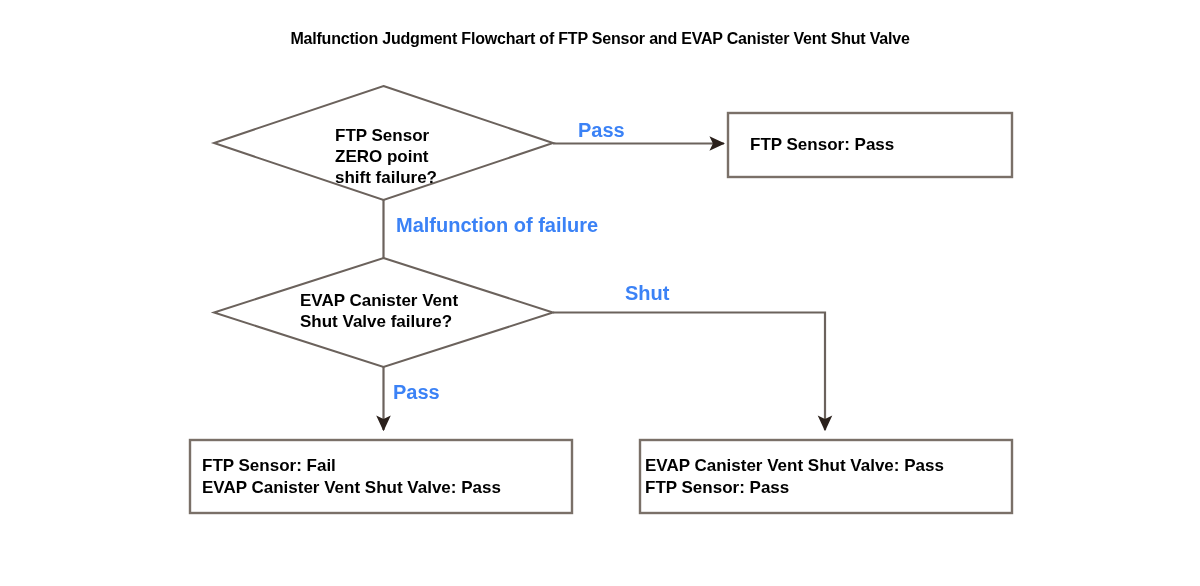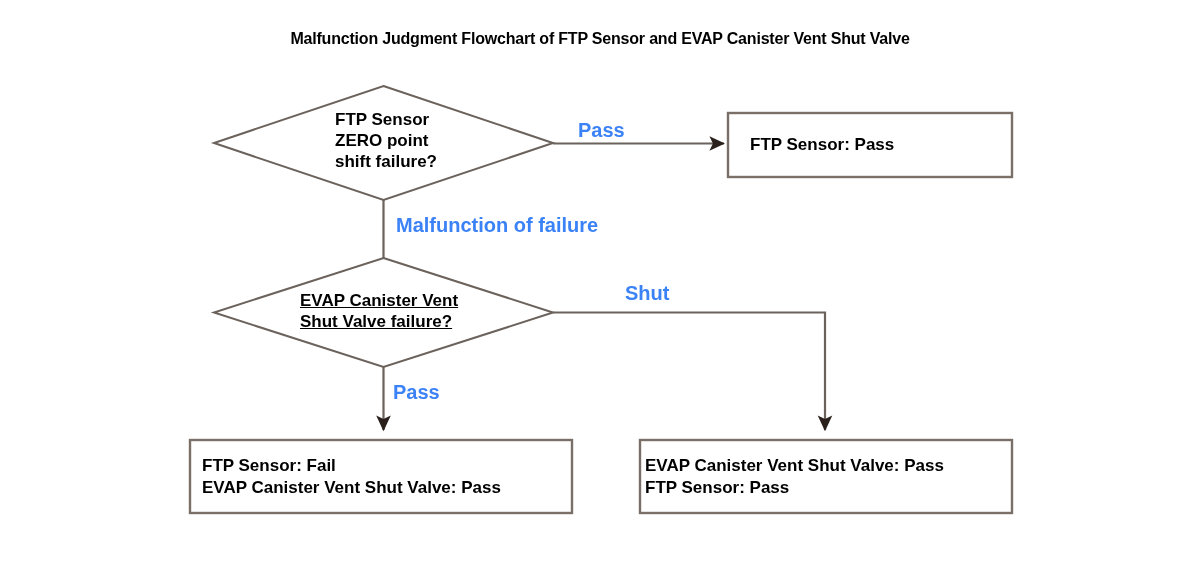--- a/index.html
+++ b/index.html
@@ -57,23 +57,23 @@
   }
   .box-text {
     position: absolute;
     font-size: 17px;
     font-weight: bold;
     line-height: 22px;
     color: #000000;
     white-space: pre;
   }
   
-  #d1-text { left: 335px; top: 109px; }
+  #d1-text { left: 335px; top: 125px; }
   
-  #d2-text { left: 300px; top: 290px; text-decoration: underline; }
+  #d2-text { left: 300px; top: 290px; }
   
   #box-tr-text { left: 750px; top: 134px; }
   #box-bl-text { left: 202px; top: 455px; }
   #box-br-text { left: 645px; top: 455px; }
   
   #lbl-pass-top   { left: 578px; top: 119px; }
   #lbl-possibility{ left: 396px; top: 214px; }
   #lbl-fail       { left: 625px; top: 282px; }
   #lbl-pass-bot   { left: 393px; top: 381px; }
 </style>

